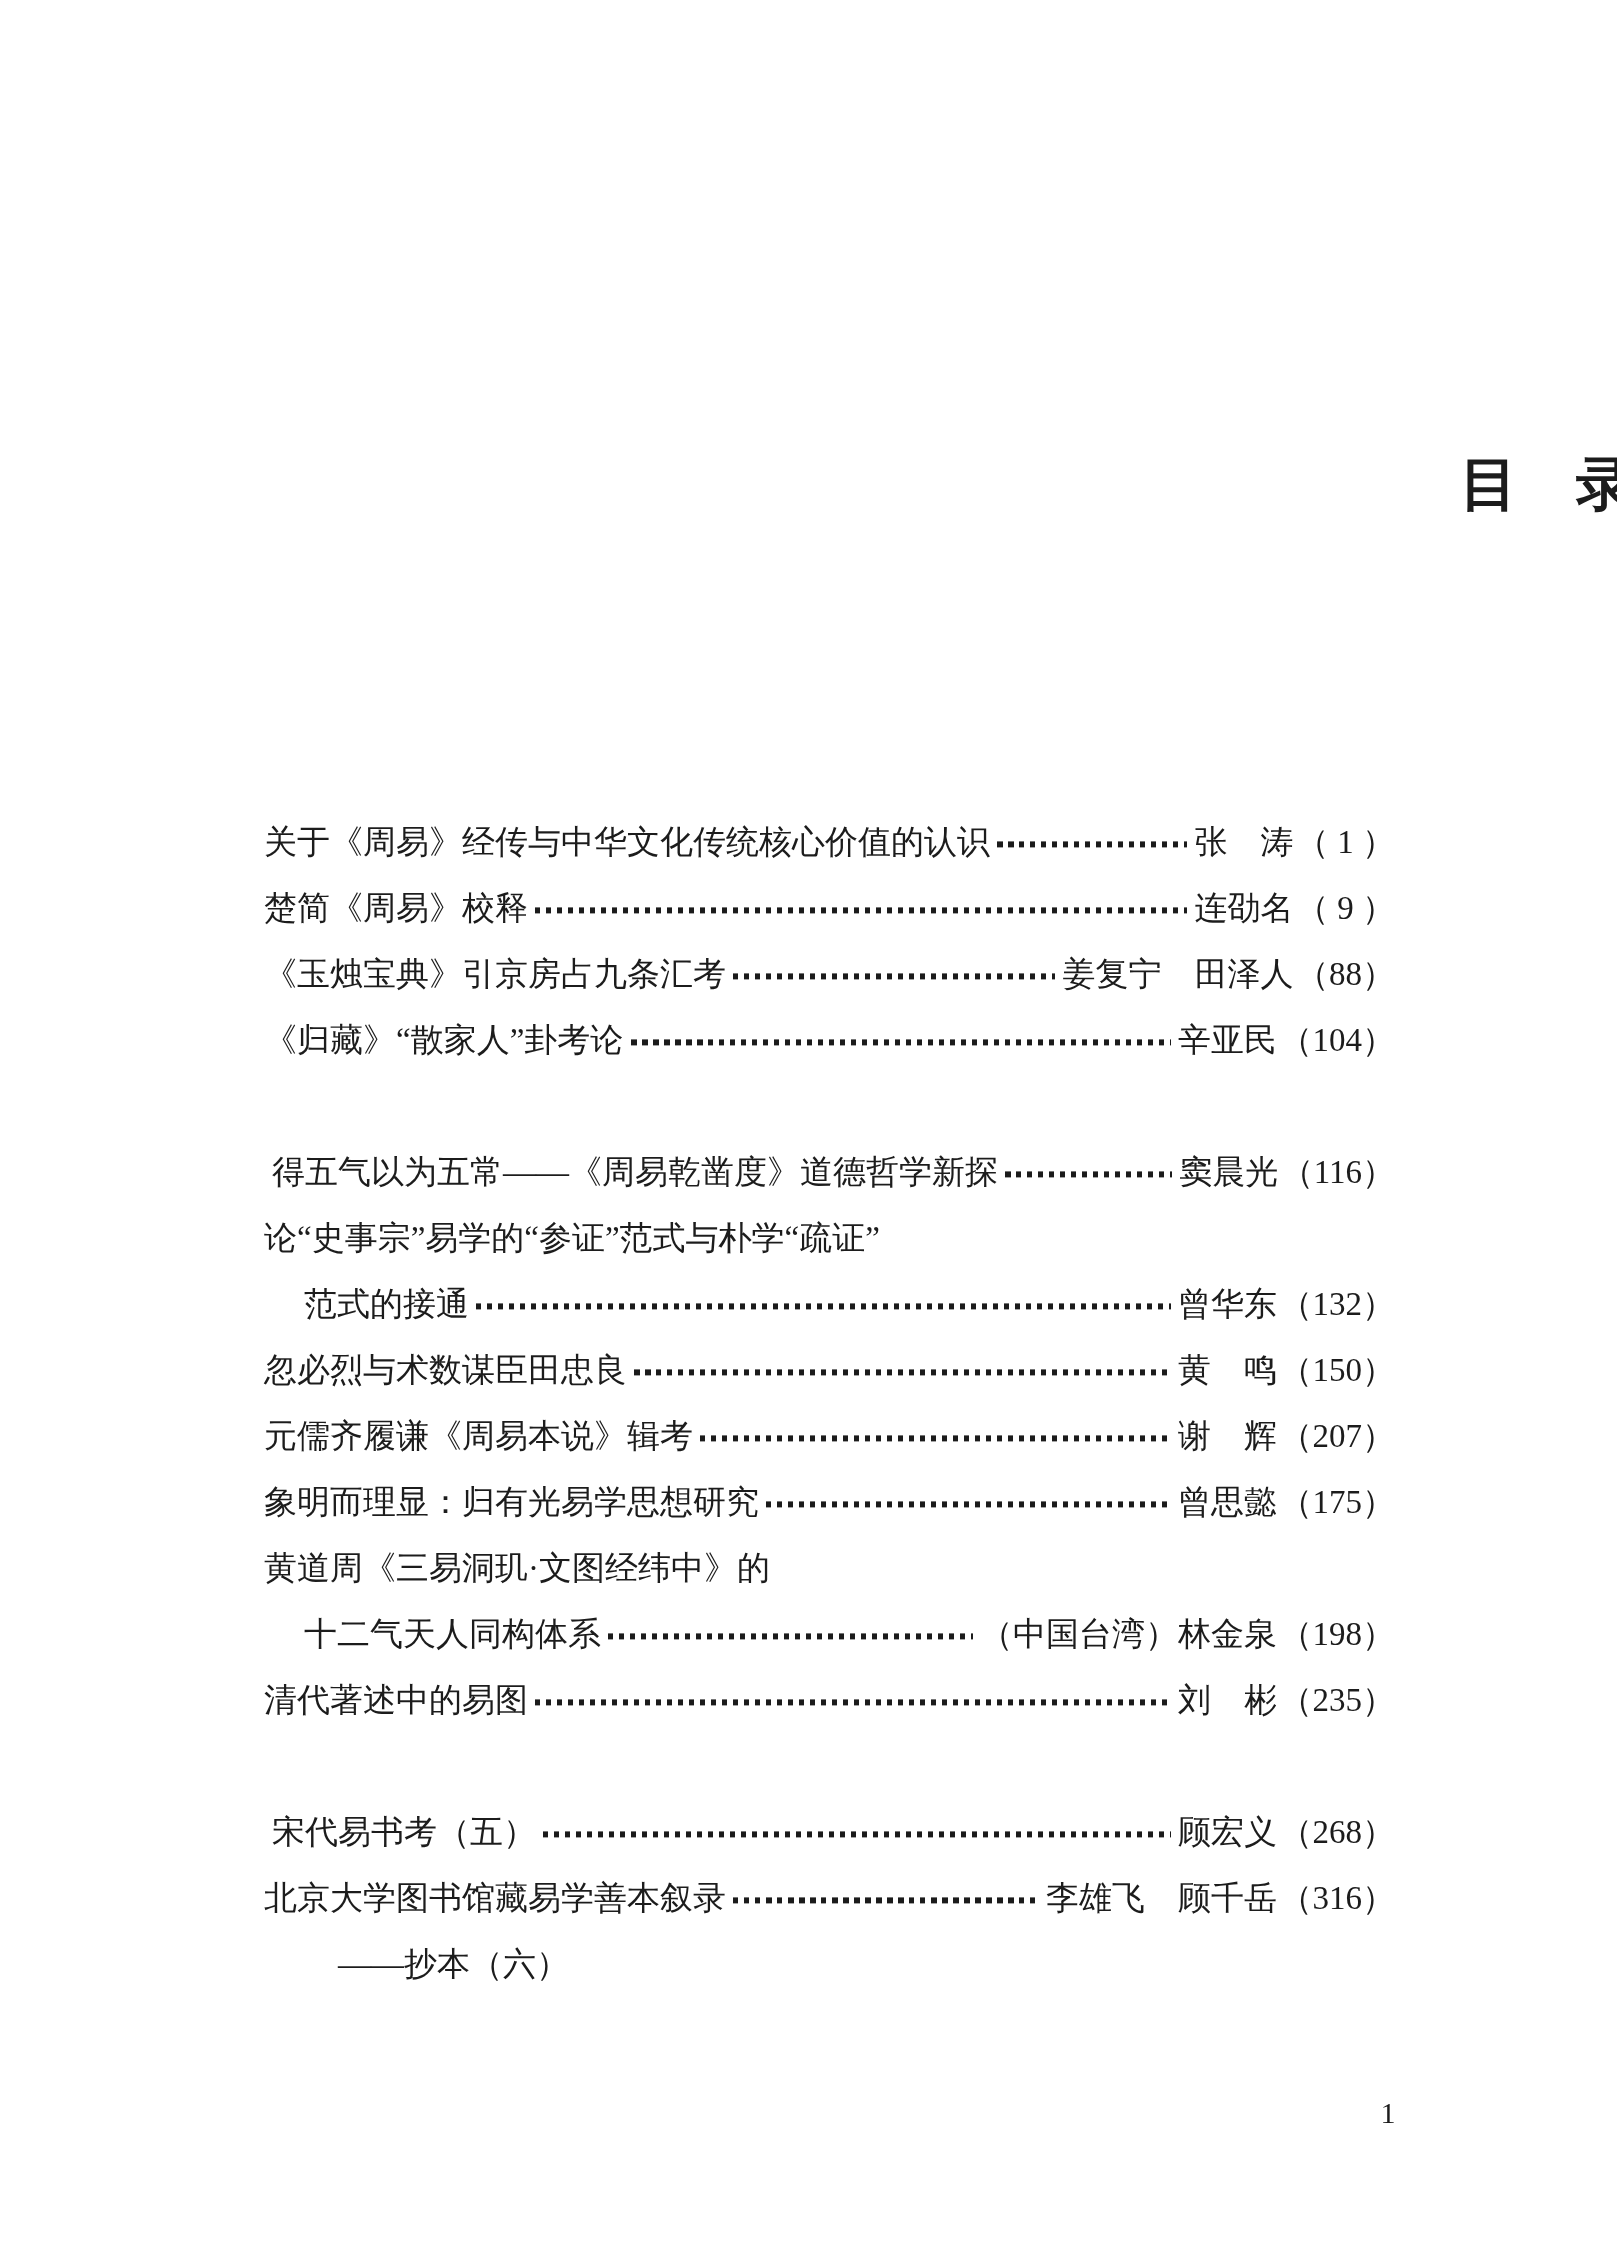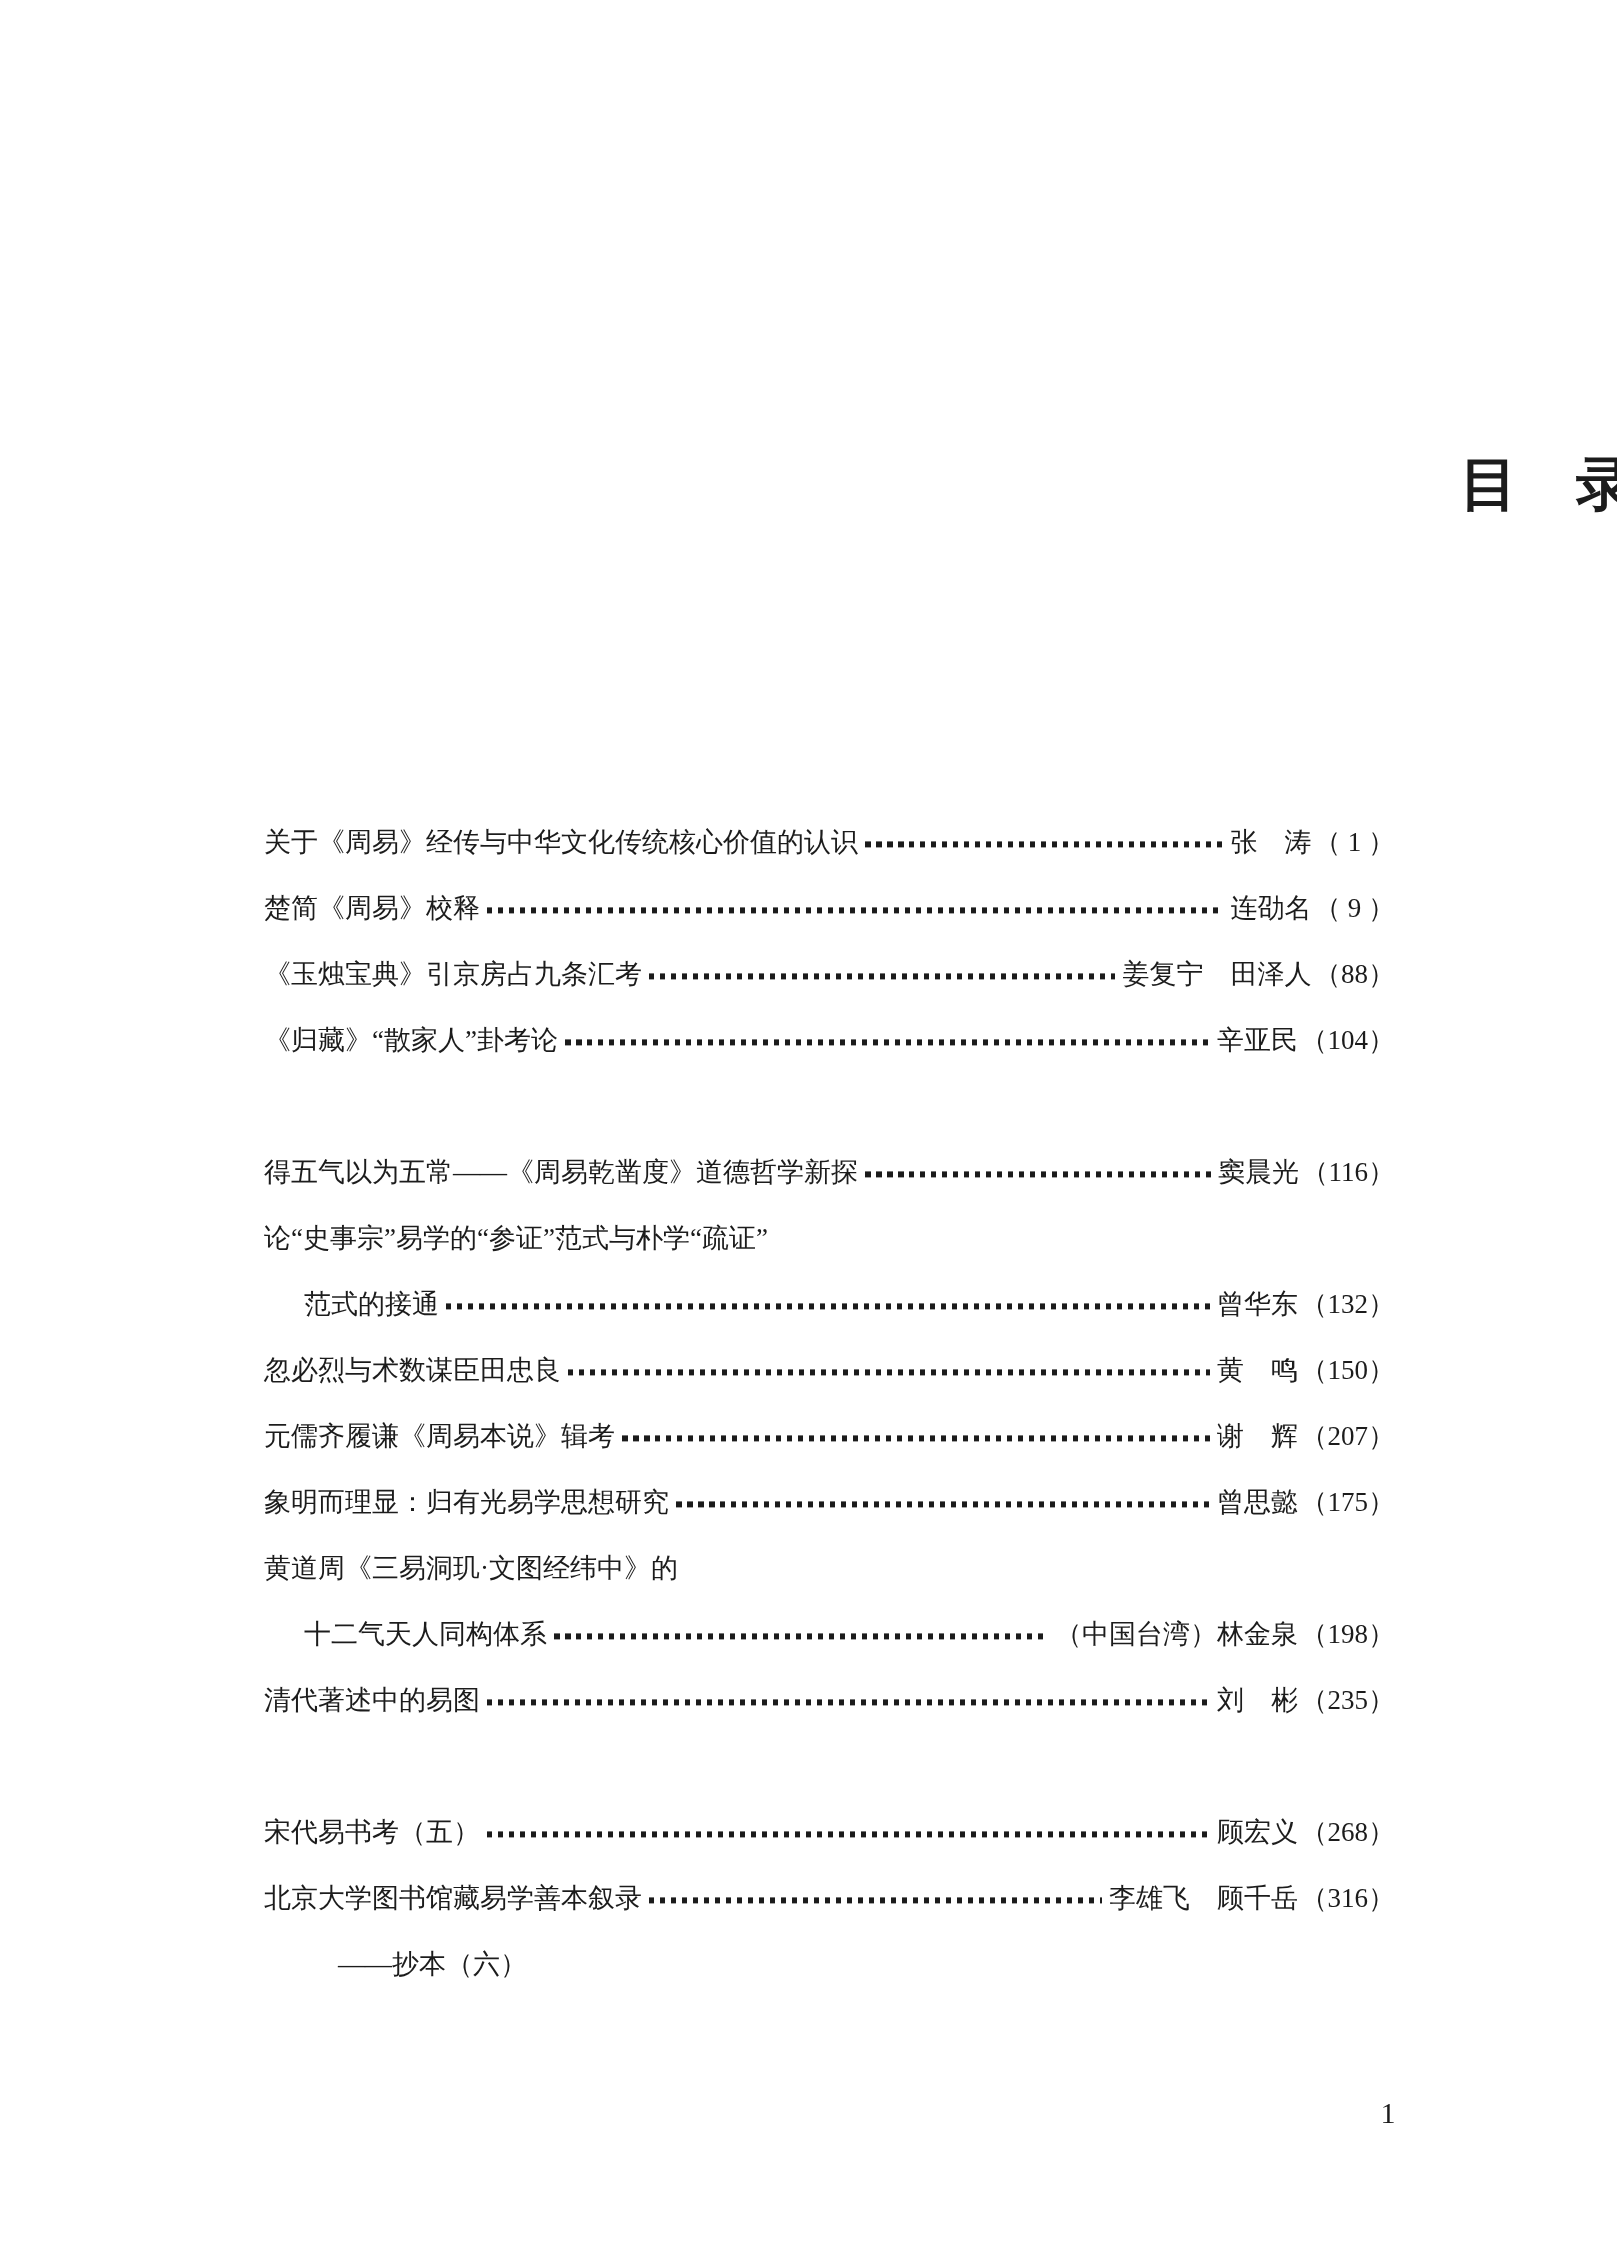--- a/index.html
+++ b/index.html
@@ -23,26 +23,26 @@
   }
   .toc-list {
     position: absolute;
     left: 264px; top: 809px;
     width: 1131px;
   }
   .row {
     display: flex;
     align-items: center;
     height: 66px;
-    font-size: 27px;
+    font-size: 33px;
     line-height: 66px;
     white-space: pre;
     justify-content: center;
   }
-  .row.gap { margin-top: 66px; }
+  .row.gap { margin-top: 66px; margin-left: 8px; }
   .row.ind1 { padding-left: 40px; }
   .row.ind2 { padding-left: 74px; }
   .tt { flex: 0 0 auto; }
   .dots {
     flex: 1 1 auto;
     height: 5.5px;
     align-self: center;
     transform: translateY(2.4px);
     margin: 0 7.3px 0 7.3px;
     background-image: repeating-linear-gradient(to right,

